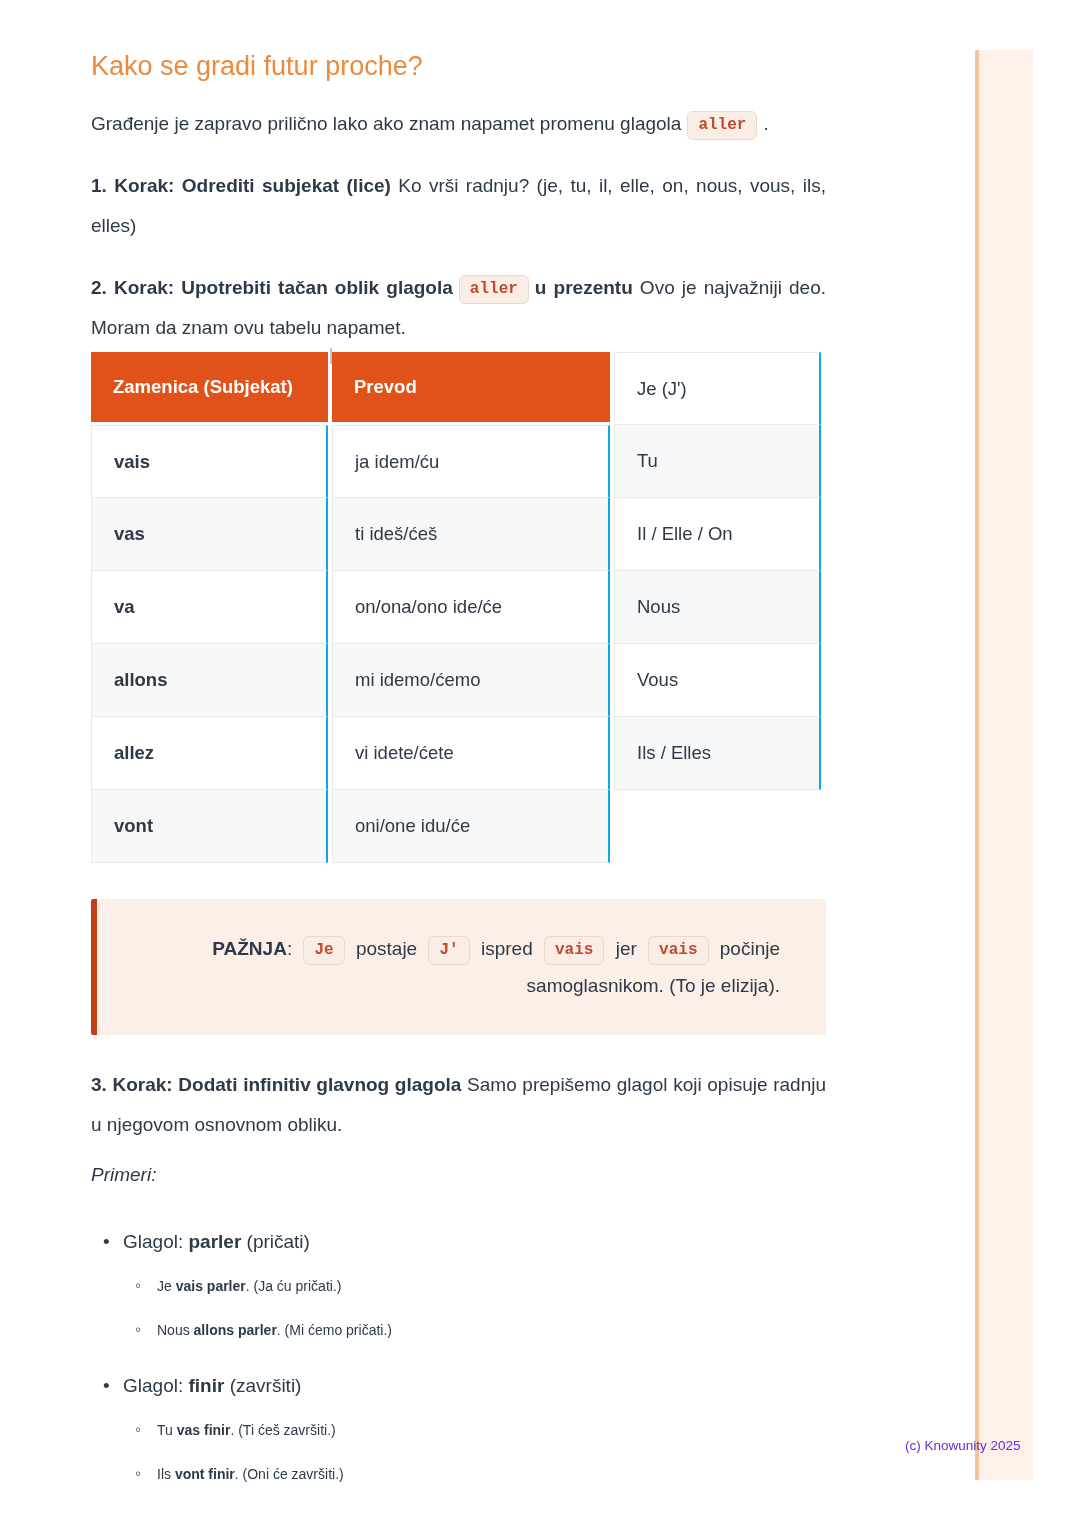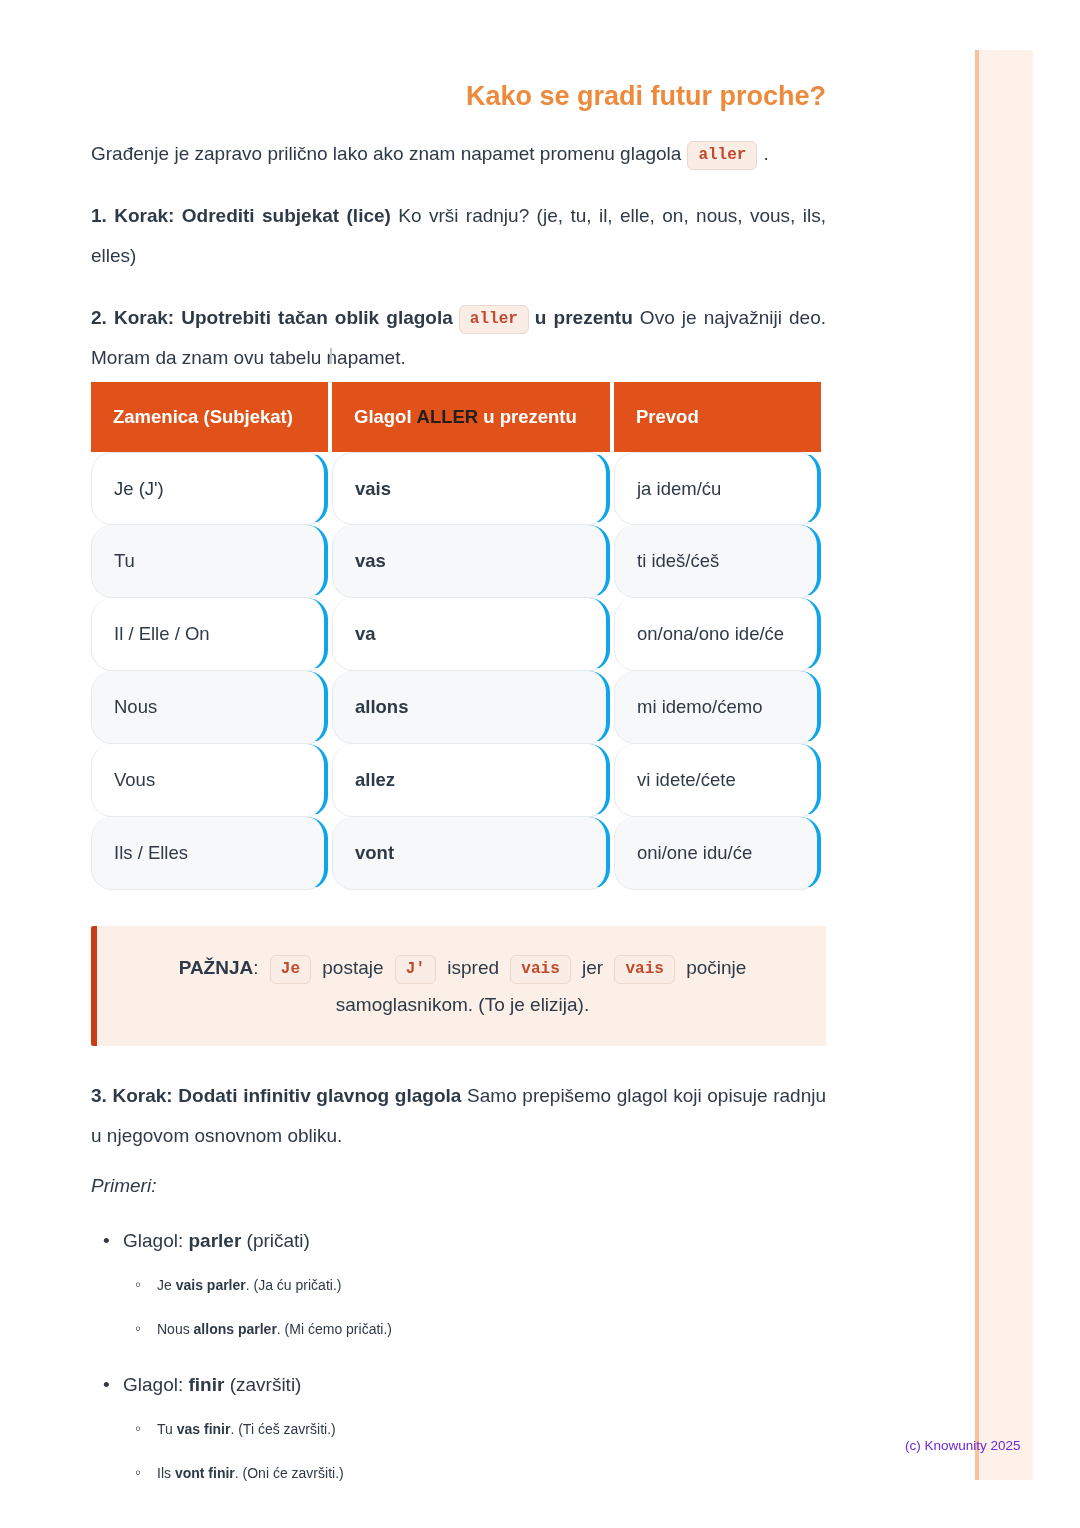--- a/index.html
+++ b/index.html
@@ -9,22 +9,22 @@
     color:var(--body_text, #2E3A48);
     overflow:hidden;
   }
   .sidebar {
     position:absolute; left:975px; top:50px; width:54px; height:1430px;
     background:var(--sidebar_bg, #FDF1E9);
     border-left:4px solid var(--sidebar_border, #F3C49F);
   }
   .content { position:absolute; left:91px; top:0; width:735px; }
   h1.title {
-    margin:80px 0 0 0; font-size:27px; line-height:32px; font-weight:bold;
-    color:var(--heading, #ED8A3C); letter-spacing:0;text-align:right;
+    margin:50px 0 0 0; font-size:27px; line-height:32px; font-weight:normal;
+    color:var(--heading, #ED8A3C); letter-spacing:0;
   }
   .para {
     font-size:19px; line-height:40px; margin:22px 0 0 0;
     text-align:justify; text-justify:inter-word;
   }
   .para.step { margin-top:22px; }
   .para b { font-weight:bold; }
   .codebadge {
     display:inline-block; font-family:"Liberation Mono","DejaVu Sans Mono",monospace;
     font-weight:bold; font-size:16px; line-height:20px;
@@ -40,35 +40,34 @@
     grid-template-columns:237px 278px 207px; column-gap:4px;
   }
   .hcell {
     background:var(--table_header_bg, #E0521A); color:#ffffff; font-weight:bold;
     font-size:18.5px; height:70px; display:flex; align-items:center; padding-left:22px;
   }
   .hcell .em { color:#241E1C; margin:0 5px; }
   .tcell {
     height:73px; display:flex; align-items:center; padding-left:22px;
     font-size:18.5px; background:#ffffff;
-    border-left:1px solid #E7EAED; border-right:4px solid #0ea5e9; border-bottom:1px solid #E7EAED;
+    border-left:1px solid #E7EAED; border-right:2px solid #0ea5e9; border-bottom:1px solid #E7EAED;
     box-sizing:border-box;
-    border-radius:21px;
   }
   .tcell.first { border-top:1px solid #E7EAED; }
   .tcell.alt { background:#F7F8FA; }
   .tcell.verb { font-weight:bold; }
   .callout {
     margin-top:36px; background:var(--callout_bg, #FBEFE8);
     border-left:6px solid var(--callout_border, #C63E15);
     border-radius:2px; padding:15px 30px 15px 32px; box-sizing:border-box; width:735px;
   }
-  .callout p { margin:8px; font-size:19px; line-height:37px; text-align:center; }
+  .callout p { margin:16px; font-size:19px; line-height:37px; text-align:right; }
   .primeri { margin:10px 0 0 0; font-size:19px; line-height:40px; font-style:italic; }
-  .examples { margin-top:20px; }
+  .examples { margin-top:32px; }
   .group + .group { margin-top:26px; }
   .l1 { position:relative; padding-left:32px; margin-top:16px; font-size:19px; line-height:30px; }
   .l1::before { content:"\2022"; position:absolute; left:12px; top:0; font-size:19px; }
   .l2 { position:relative; padding-left:30px; margin-left:36px; margin-top:14px; font-size:14px; line-height:30px; }
   .l2::before { content:"\25E6"; position:absolute; left:8px; top:0px; font-size:17px; color:#3a4656; }
   .footer {
     position:absolute; left:905px; top:1438px; font-size:13.5px; color:#6d28d9; z-index:2;
   }
 </style>
 </head>
@@ -83,25 +82,20 @@
   <p class="para"><span>Građenje je zapravo prilično lako ako znam napamet promenu glagola</span><span class="codebadge">aller</span><span>.</span></p>
 
   <p class="para step"><b>1. Korak: Odrediti subjekat (lice)</b><span> Ko vrši radnju? (je, tu, il, elle, on, nous, vous, ils, elles)</span></p>
 
   <p class="para step"><b>2. Korak: Upotrebiti tačan oblik glagola</b><span class="codebadge">aller</span><b>u prezentu</b><span> Ovo je najvažniji deo. Moram da znam ovu tabelu napamet.</span></p>
 
   <div class="table-tick"></div>
 
   <div class="grid-table">
     <div class="hcell">Zamenica (Subjekat)</div>
-    <div class="hcell">
-        <span>Glagol</span>
-        <span class="em">ALLER</span>
-        <span>u prezentu</span>
-      </div>
     <div class="hcell">Prevod</div>
 
     <div class="tcell first">Je (J')</div>
     <div class="tcell first verb">vais</div>
     <div class="tcell first">ja idem/ću</div>
 
     <div class="tcell alt">Tu</div>
     <div class="tcell alt verb">vas</div>
     <div class="tcell alt">ti ideš/ćeš</div>
 

